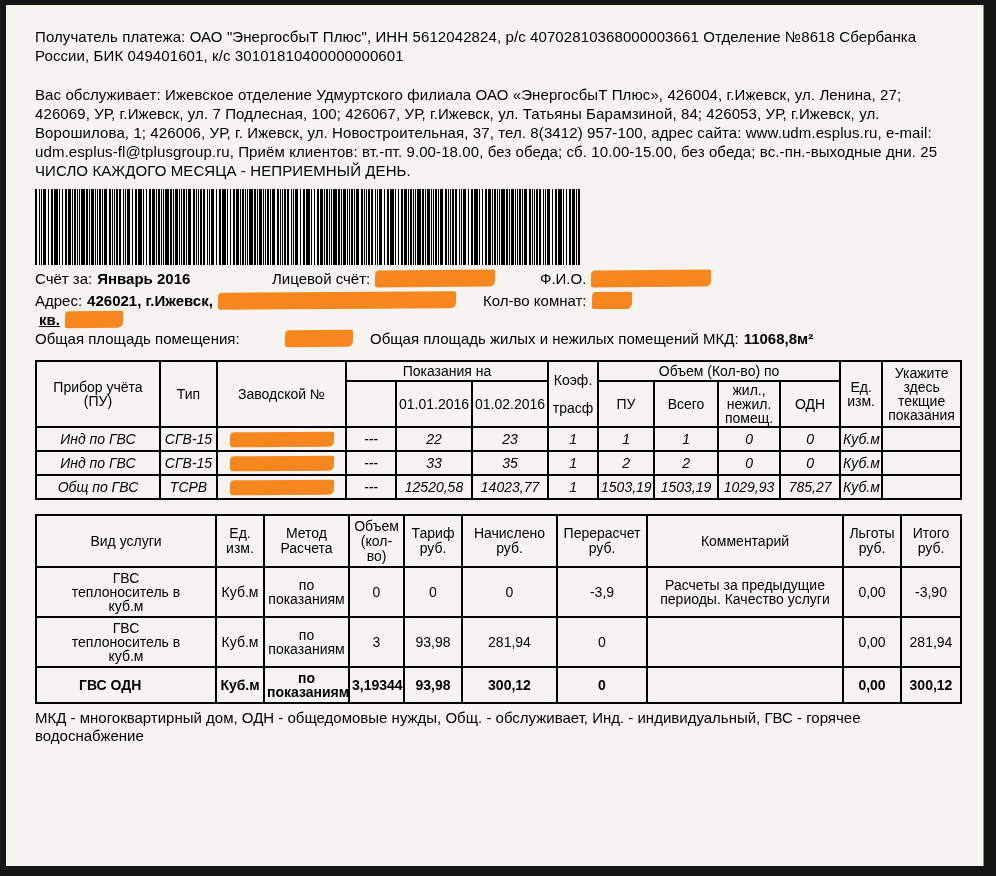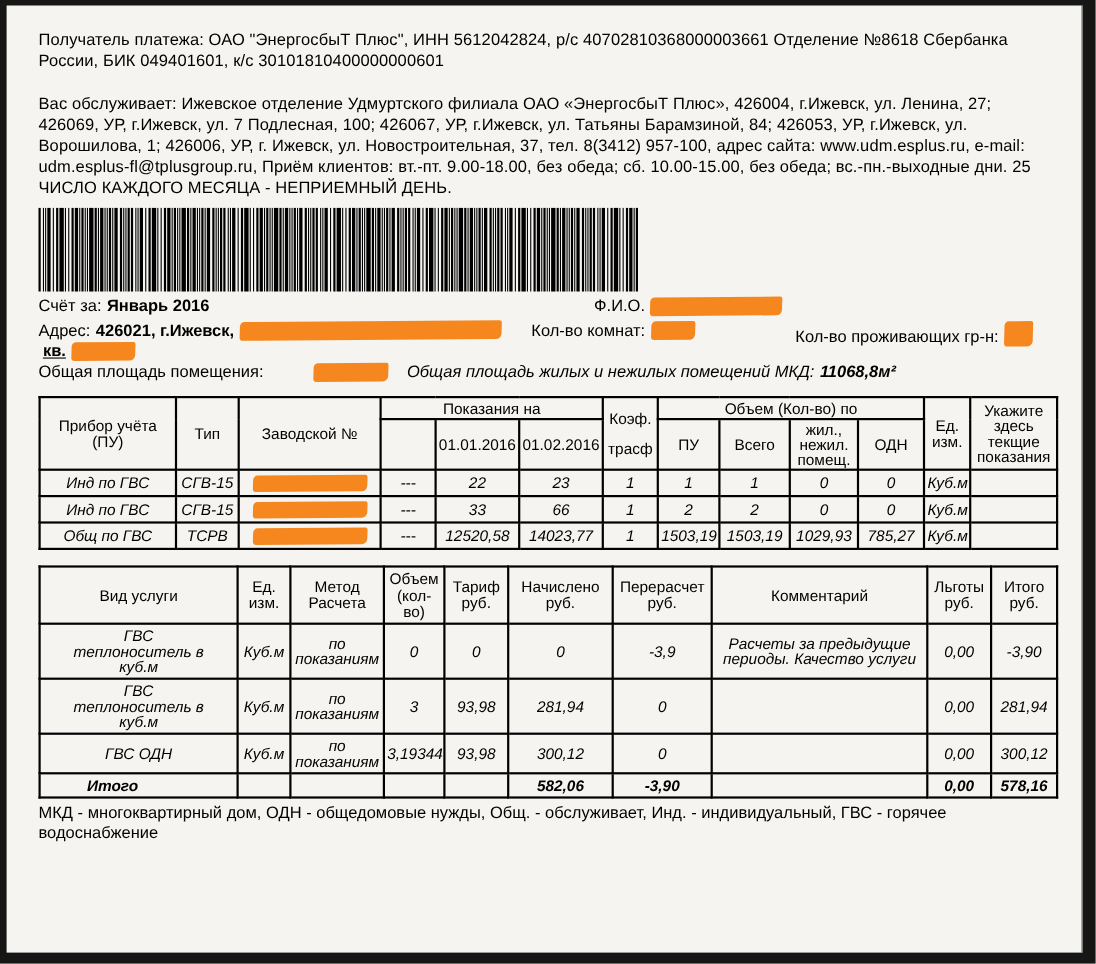--- a/index.html
+++ b/index.html
@@ -47,21 +47,21 @@
         white-space:pre-line;overflow:hidden;}
   th{font-weight:normal;}
 
   .meters{width:925px;margin-top:8px;font-size:14px;}
   .meters th{line-height:14px;padding:1px 1px;}
   .meters .group-row th{height:16px;}
   .meters tbody td{height:20px;line-height:18px;padding:1px 2px;font-style:italic;}
 
   .services{width:925px;margin-top:14px;font-size:14px;}
   .services th{line-height:15px;padding:2px 1px;height:46px;}
-  .services tbody td{line-height:14px;padding:3px 2px;font-style:italic;}
+  .services tbody td{line-height:14px;padding:3px 2px;}
   .services tbody tr:last-child{font-weight:bold;}
   .services tbody tr:last-child td:first-child{text-align:left;padding-left:42px;}
 
   .footnote{margin:5px 0 0;font-size:15px;line-height:18px;}
   .last-payment{margin:22px 0 0;font-size:15px;}
 </style>
 </head>
 <body>
 
 <div class="page">
@@ -252,41 +252,41 @@
         <div style="width: 3px; margin-right: 1px;"></div>
         <div style="width: 1px; margin-right: 1px;"></div>
         <div style="width: 2px; margin-right: 1px;"></div>
       </div>
   </div>
 
   <div class="account">
     <span class="row-item" style="left:0;top:0;">
       <span class="lbl">Счёт за:</span><span class="b">Январь 2016</span>
     </span>
+    <span class="row-item" style="left:237px;top:0;">
+      <span class="lbl">Лицевой счёт:</span><span class="redact rw120"></span>
+    </span>
     <span class="row-item" style="left:505px;top:0;">
       <span class="lbl">Ф.И.О.</span><span class="redact rw120"></span>
     </span>
 
     <span class="row-item" style="left:0;top:22px;">
       <span class="lbl">Адрес:</span><span class="b lbl">426021, г.Ижевск,</span><span class="redact rw238"></span>
     </span>
     <span class="row-item" style="left:448px;top:22px;">
       <span class="lbl">Кол-во комнат:</span><span class="redact rw40"></span>
     </span>
-    <span class="row-item" style="left:688px;top:22px;">
-      <span class="lbl">Кол-во проживающих гр-н:</span><span class="redact rw26"></span>
-    </span>
 
     <span class="row-item" style="left:4px;top:41px;text-decoration:underline;">
       <span class="b lbl">кв.</span><span class="redact rw58"></span>
     </span>
 
     <span class="row-item" style="left:0;top:60px;">Общая площадь помещения:</span>
     <span class="row-item" style="left:250px;top:60px;"><span class="redact rw68"></span></span>
-    <span class="row-item" style="left:335px;top:60px;font-style:italic;">
+    <span class="row-item" style="left:335px;top:60px;">
       <span class="lbl">Общая площадь жилых и нежилых помещений МКД:</span><span class="b">11068,8м²</span>
     </span>
   </div>
 
   <table class="meters">
     <colgroup>
       <col style="width:124px">
         <col style="width:57px">
         <col style="width:129px">
       <col style="width:50px">
@@ -345,21 +345,21 @@
           <td>0</td>
           <td>Куб.м</td>
           <td></td>
         </tr>
         <tr>
           <td>Инд по ГВС</td>
           <td>СГВ-15</td>
           <td><span class="redact rw104"></span></td>
           <td>---</td>
           <td>33</td>
-          <td>66</td>
+          <td>35</td>
           <td>1</td>
           <td>2</td>
           <td>2</td>
           <td>0</td>
           <td>0</td>
           <td>Куб.м</td>
           <td></td>
         </tr>
         <tr>
           <td>Общ по ГВС</td>
@@ -452,31 +452,19 @@
           <td>по
 показаниям</td>
           <td>3,193447</td>
           <td>93,98</td>
           <td>300,12</td>
           <td>0</td>
           <td></td>
           <td>0,00</td>
           <td>300,12</td>
         </tr>
-        <tr>
-          <td>Итого</td>
-          <td></td>
-          <td></td>
-          <td></td>
-          <td></td>
-          <td>582,06</td>
-          <td>-3,90</td>
-          <td></td>
-          <td>0,00</td>
-          <td>578,16</td>
-        </tr>
       </tbody>
   </table>
 
   <p class="footnote">МКД - многоквартирный дом, ОДН - общедомовые нужды, Общ. - обслуживает, Инд. - индивидуальный, ГВС - горячее водоснабжение</p>
 
 
 </div>
 
 </body></html>

